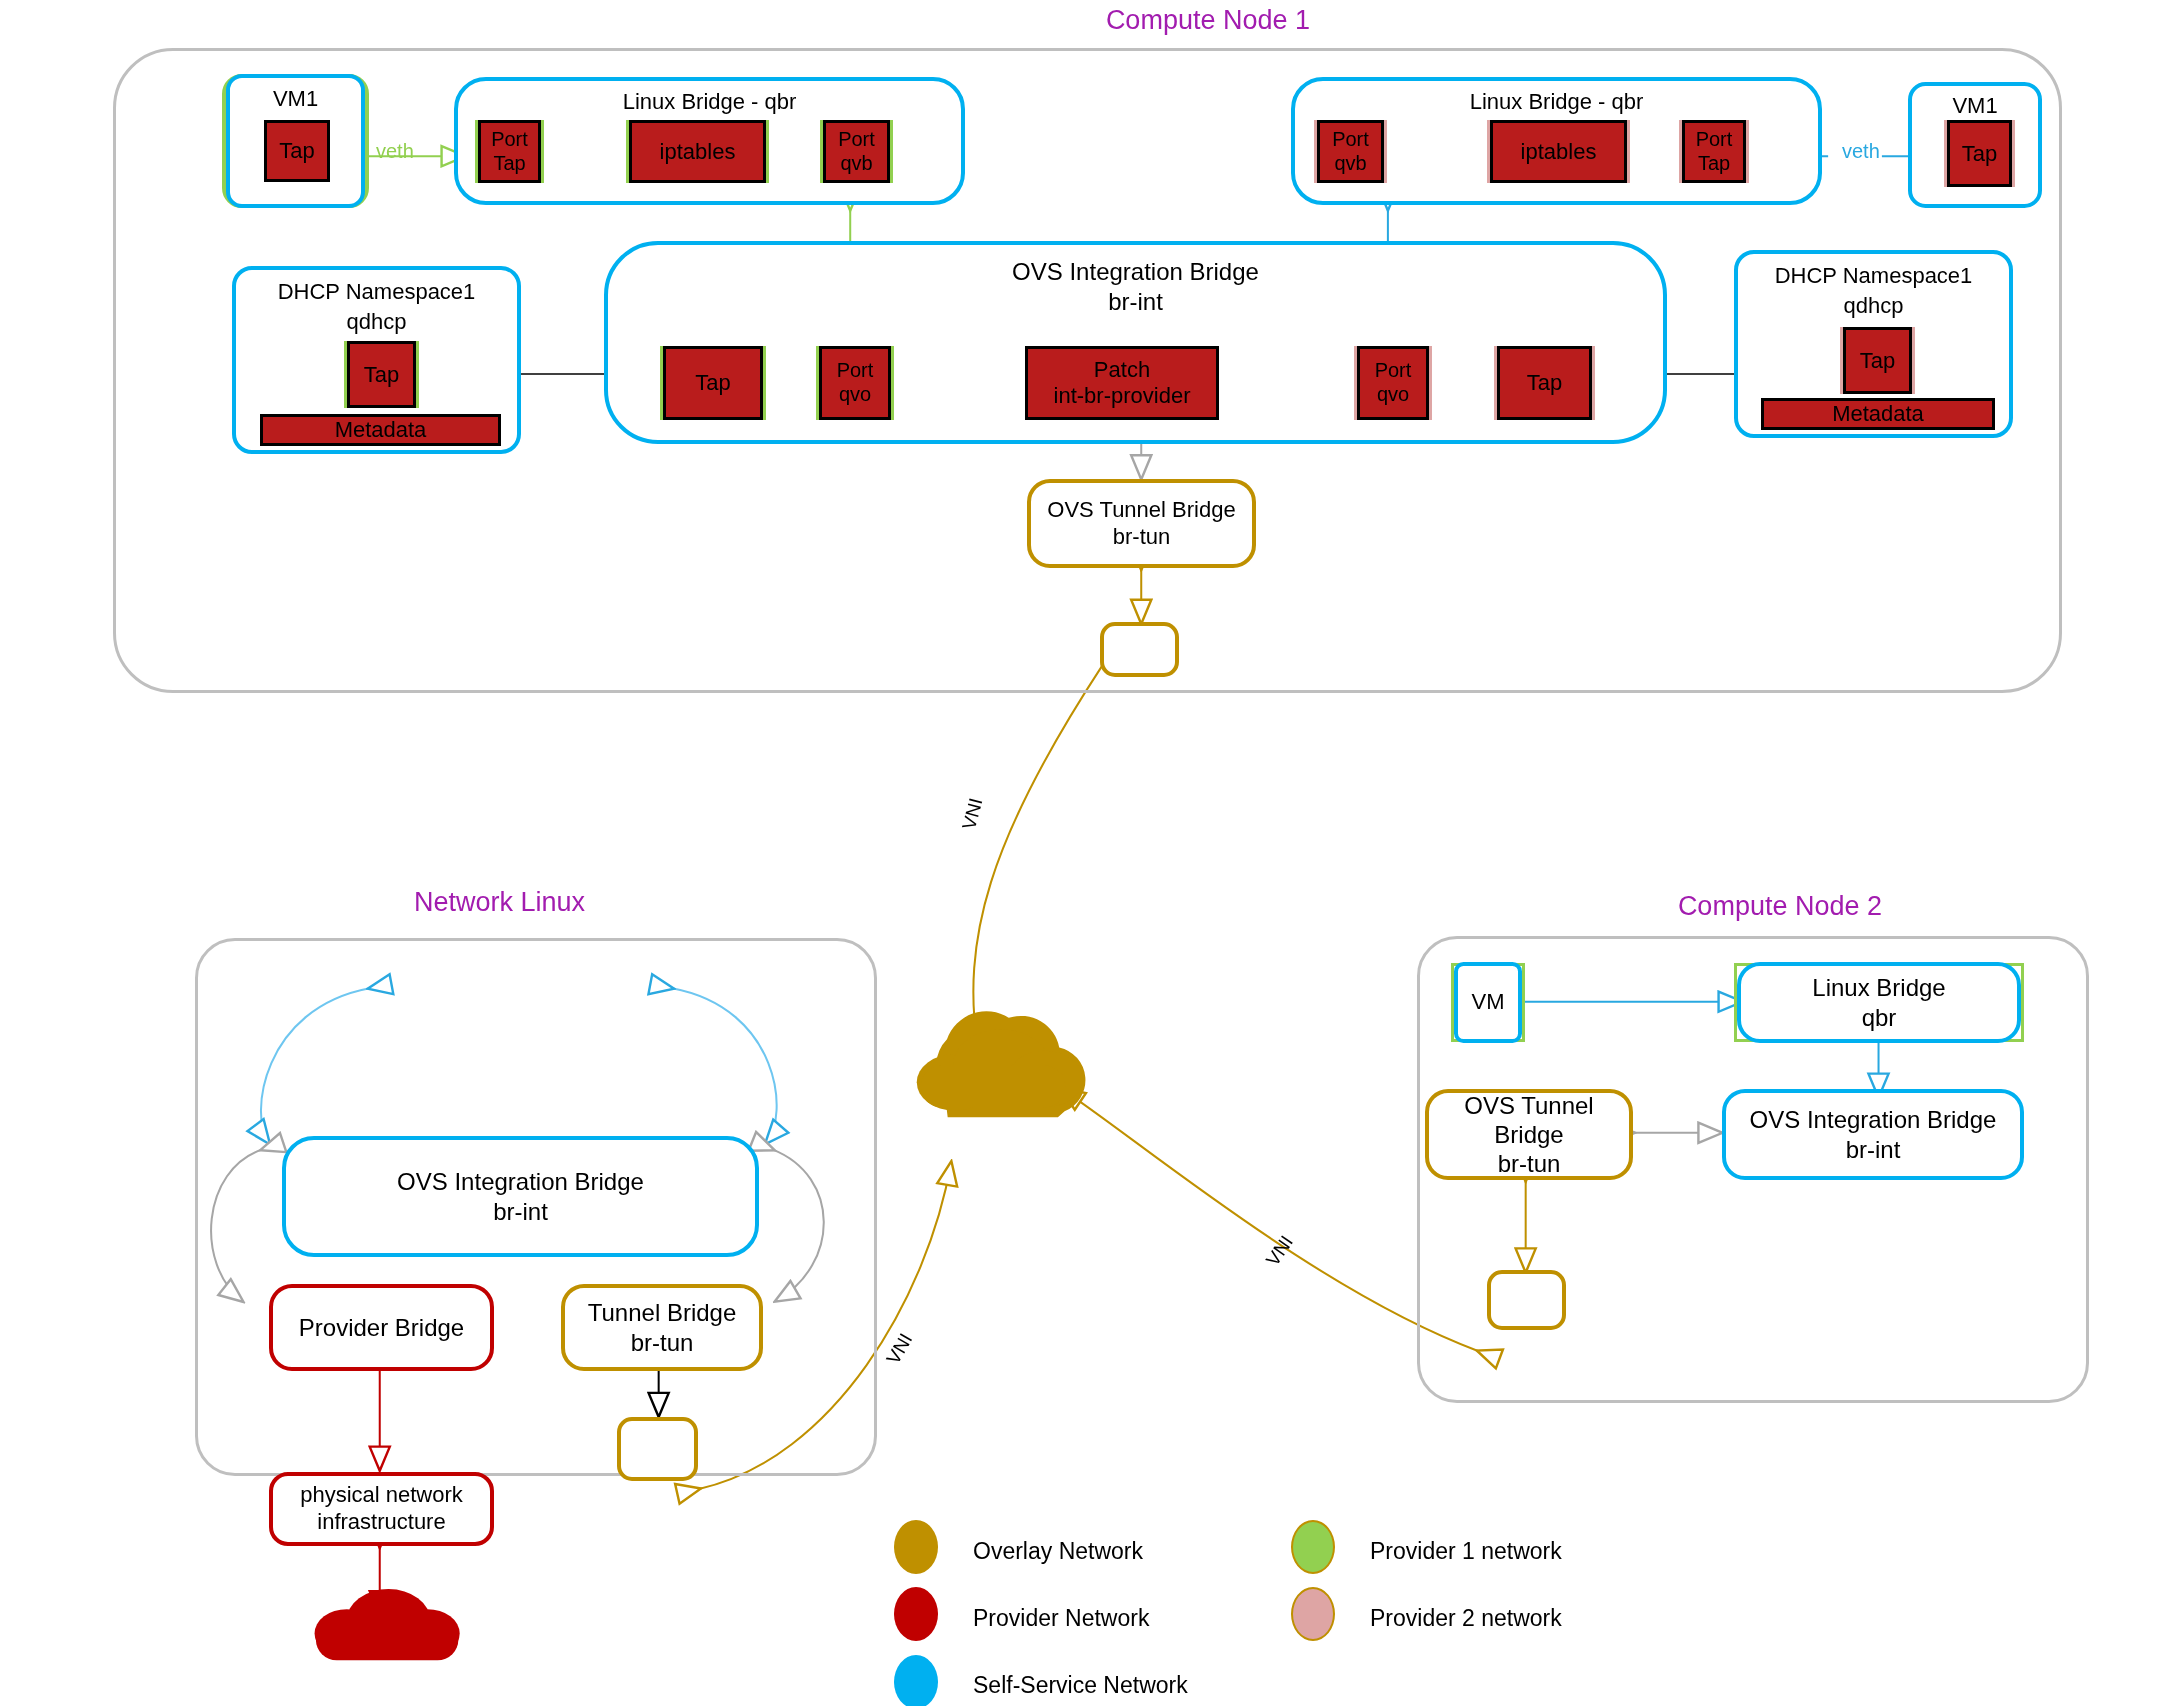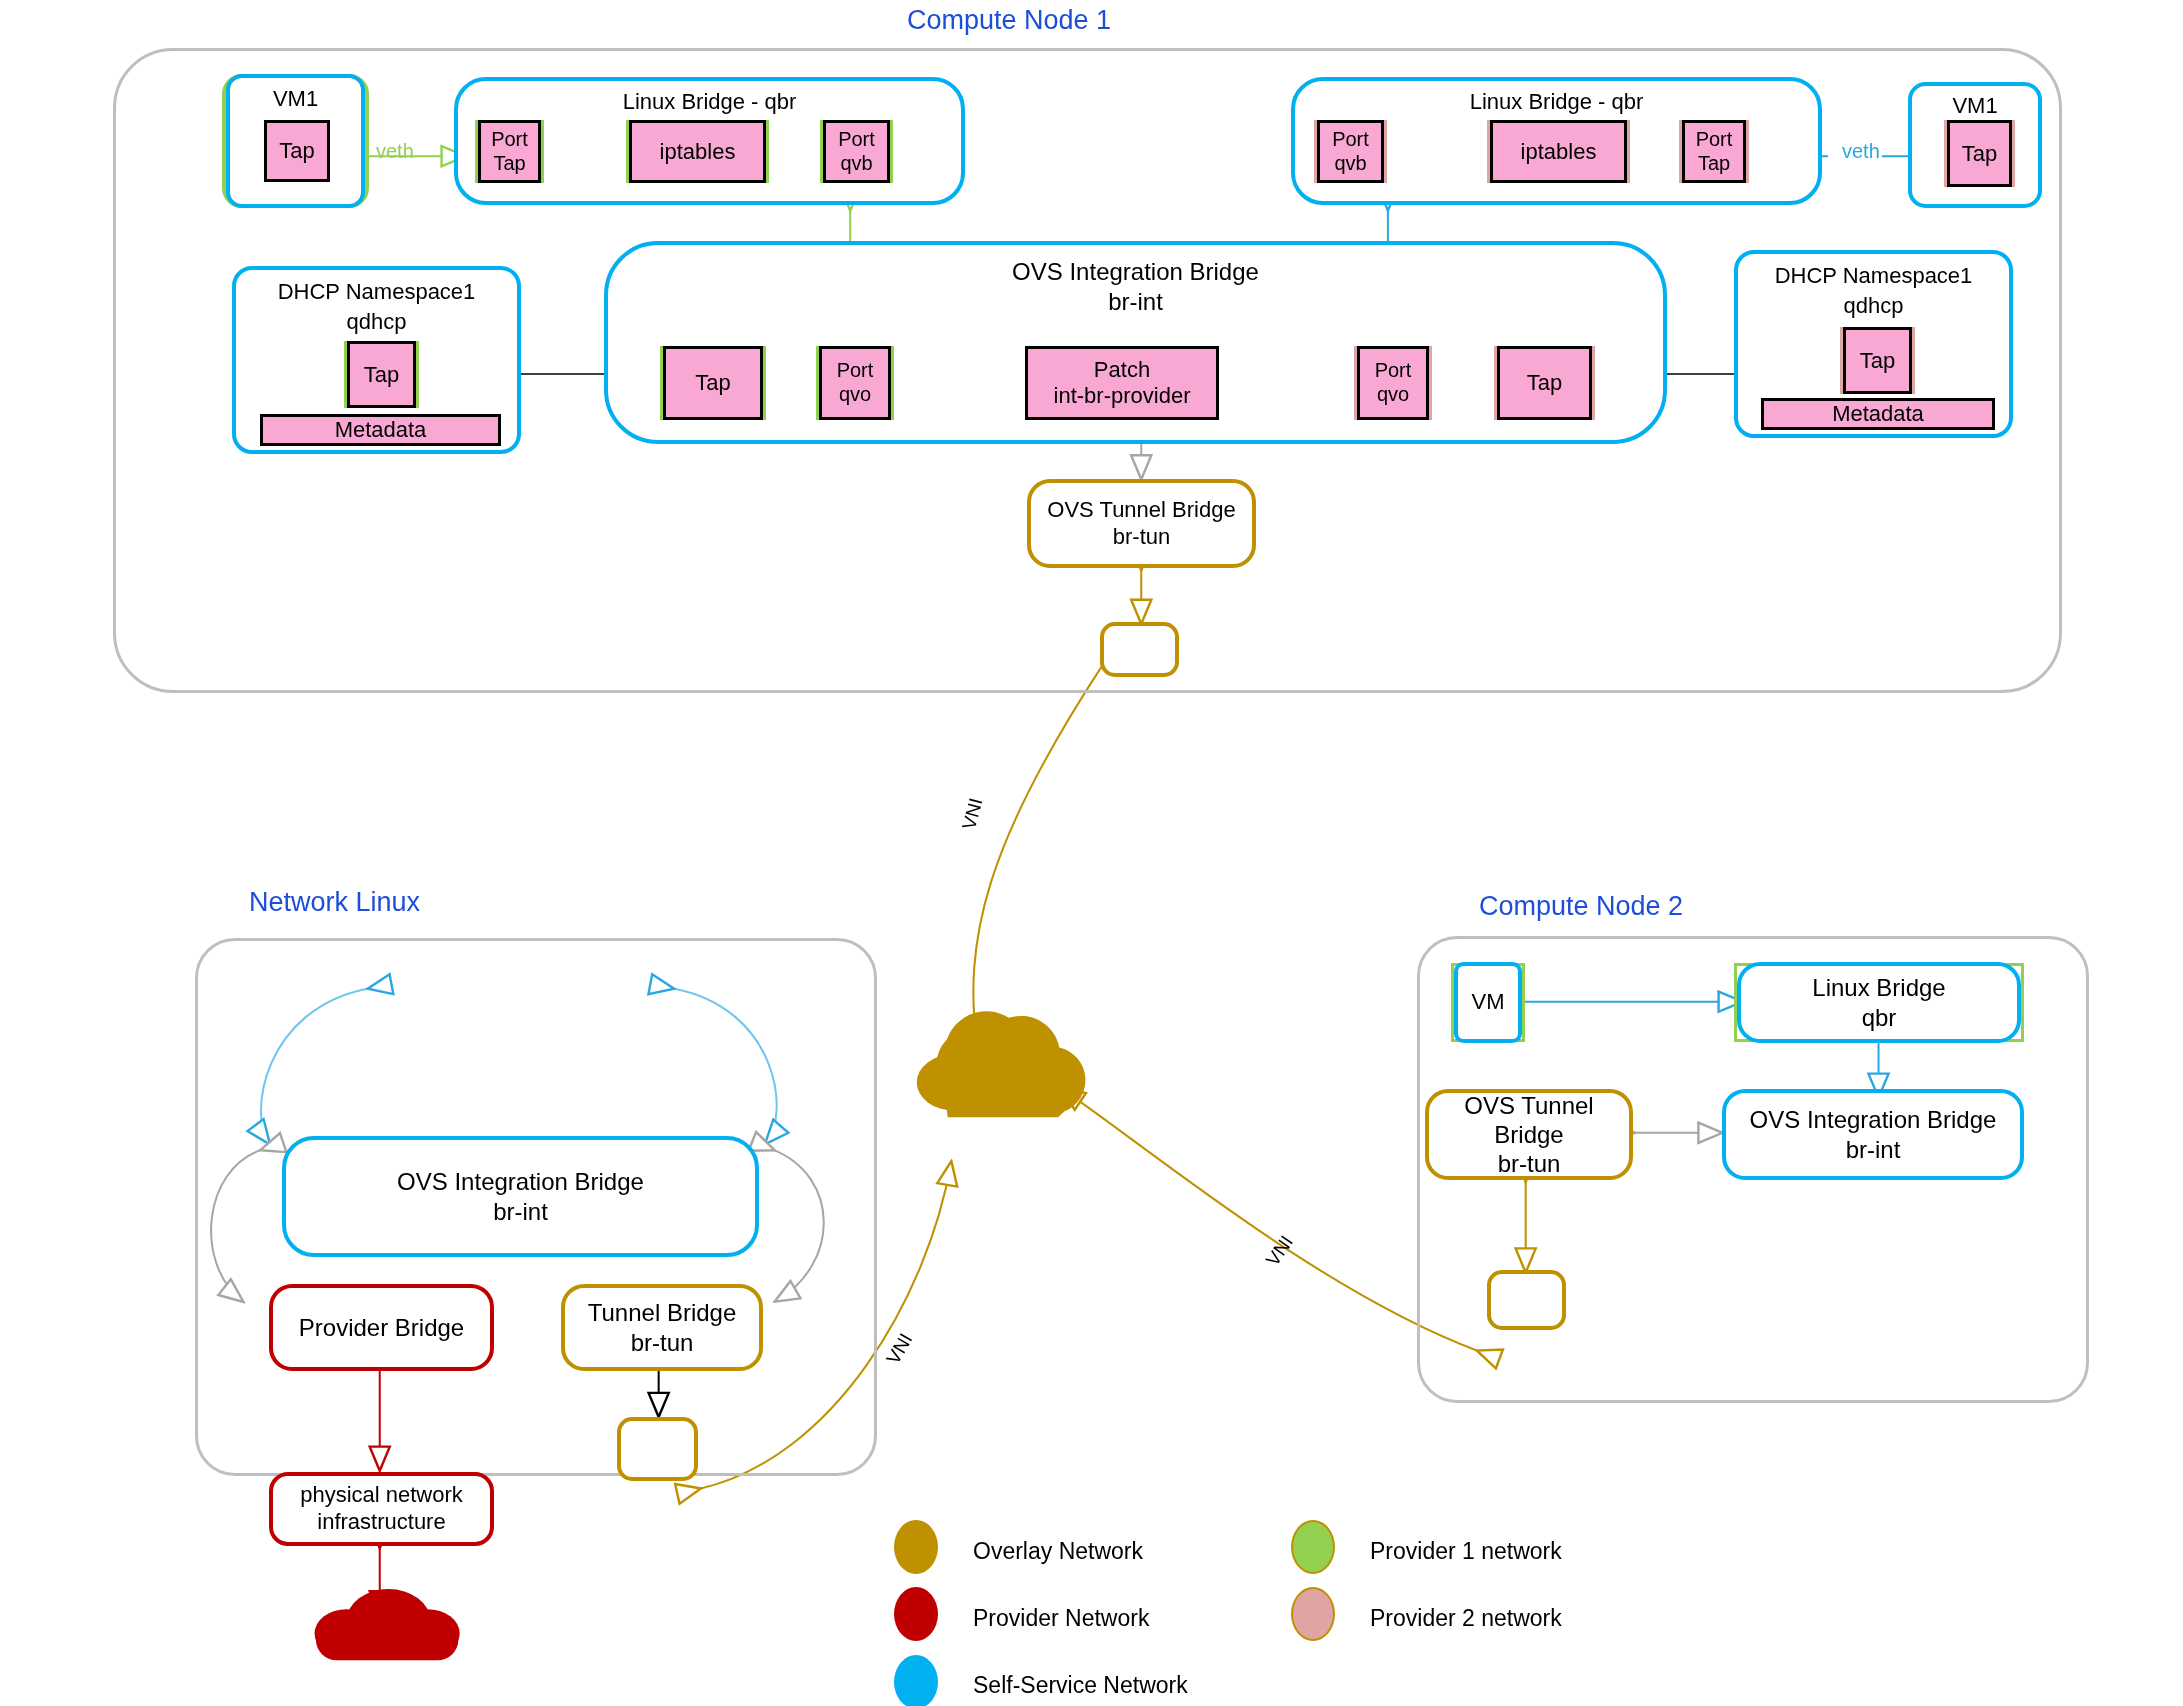--- a/index.html
+++ b/index.html
@@ -3,31 +3,31 @@
 <meta charset="utf-8">
 <style>
   html,body{margin:0;padding:0;background:#fff;}
   body{font-family:"Liberation Sans", sans-serif;color:#000;}
   #stage{position:relative;width:2183px;height:1707px;background:#fff;overflow:hidden;}
 
   .abs{position:absolute;box-sizing:border-box;}
 
   
   .node-box{border:3.4px solid #bfbfbf;border-radius:60px;background:transparent;}
-  .node-title{font-size:27px;text-align:left;white-space:nowrap;color:#1d4ed8;}
+  .node-title{font-size:27px;text-align:right;white-space:nowrap;color:#a21caf;}
 
   
   .bubble{border-radius:23px;background:#fff;display:flex;align-items:center;justify-content:center;text-align:center;line-height:1.22;}
   .bub-blue{border:4.7px solid #00b0f0;}
   .bub-gold{border:4.7px solid #bf9000;}
   .bub-red{border:4.7px solid #c00000;}
   .bub-green{border:4.7px solid #92d050;}
 
   
-  .sq{border:3.4px solid #000;background:#f9a8d4;display:flex;align-items:center;justify-content:center;text-align:center;line-height:1.18;}
+  .sq{border:3.4px solid #000;background:#b91c1c;display:flex;align-items:center;justify-content:center;text-align:center;line-height:1.18;}
 
   
   .frame{display:flex;align-items:center;justify-content:center;background:#fff;}
   .f-green{border:3.4px solid #92d050;}
   .f-pink{border:3.4px solid #dea5a4;}
 
   .lbl{font-size:22px;}
   .lbl-sm{font-size:20px;}
   .lbl-lg{font-size:24px;}
 

